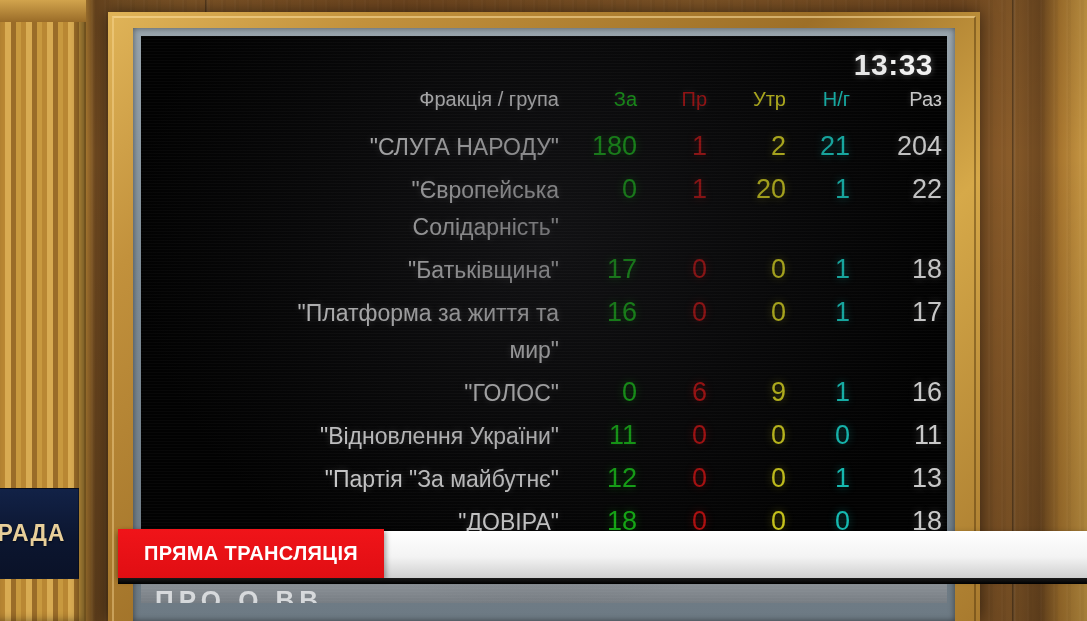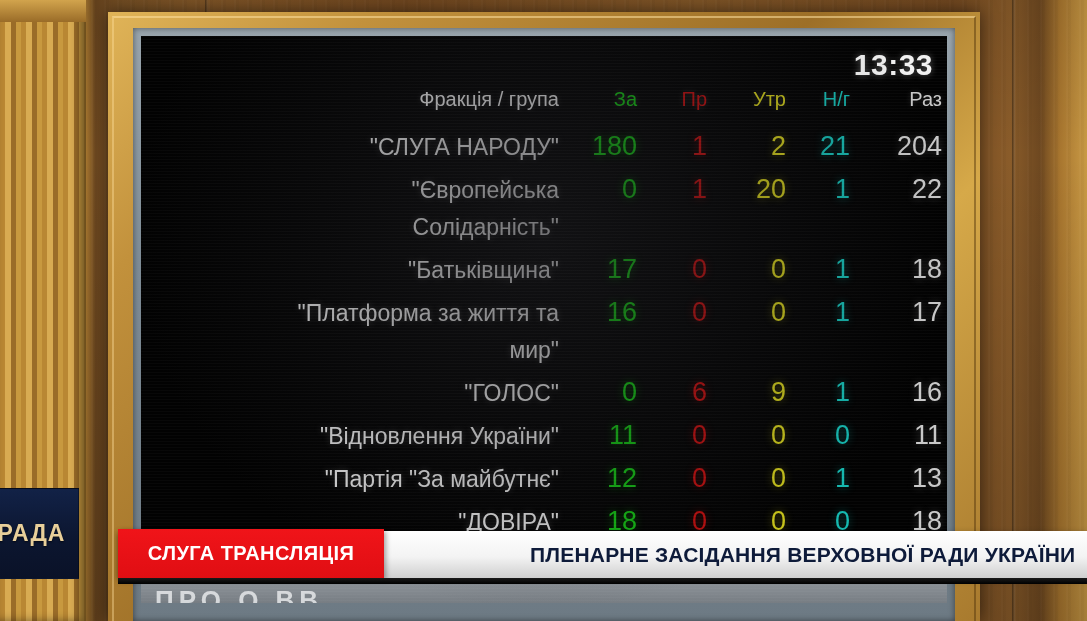--- a/index.html
+++ b/index.html
@@ -278,19 +278,18 @@
     </div>
     <div class="screen-glow"></div>
     <div class="screen-scan"></div>
   </div>
 
   <div class="rada-logo">
     <span class="rada-text">РАДА</span>
   </div>
 
   <div class="banner-bar"></div>
-  <div class="banner-title">ПЛЕНАРНЕ ЗАСІДАННЯ ВЕРХОВНОЇ РАДИ УКРАЇНИ</div>
   <div class="live-badge">
-    <span class="live-text">СЛУГА ТРАНСЛЯЦІЯ</span>
+    <span class="live-text">ПРЯМА ТРАНСЛЯЦІЯ</span>
   </div>
   <div class="banner-underline"></div>
 
 </div>
 
 </body></html>

